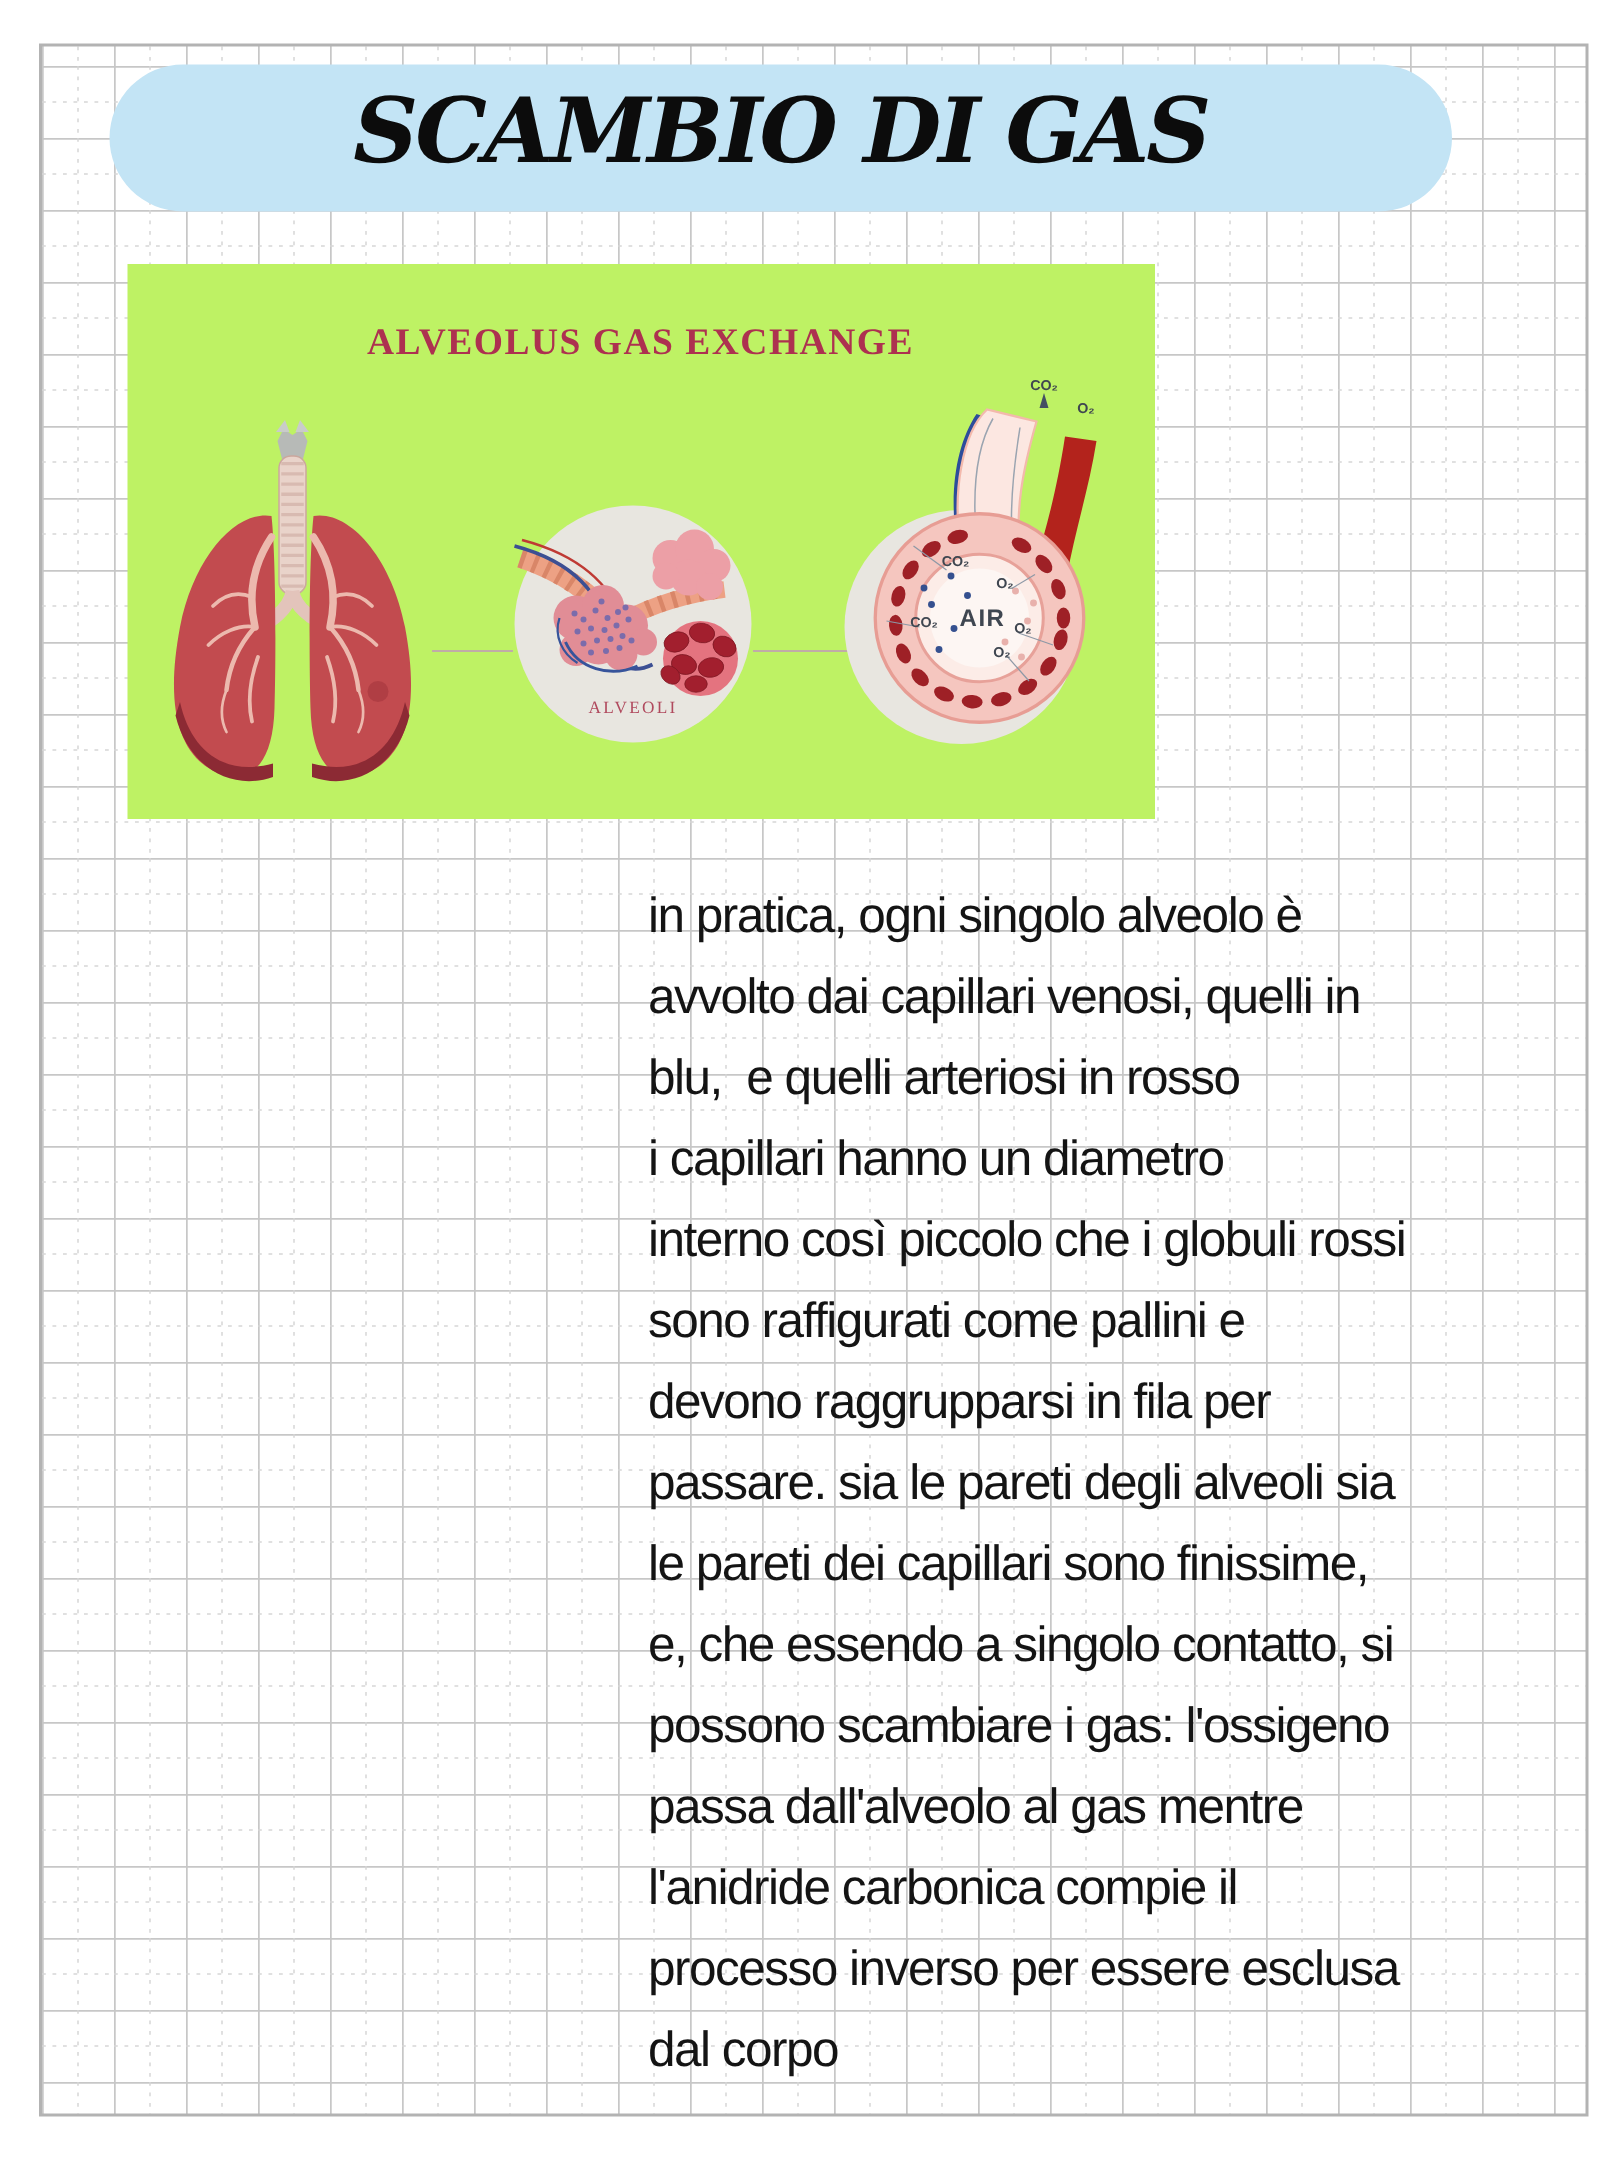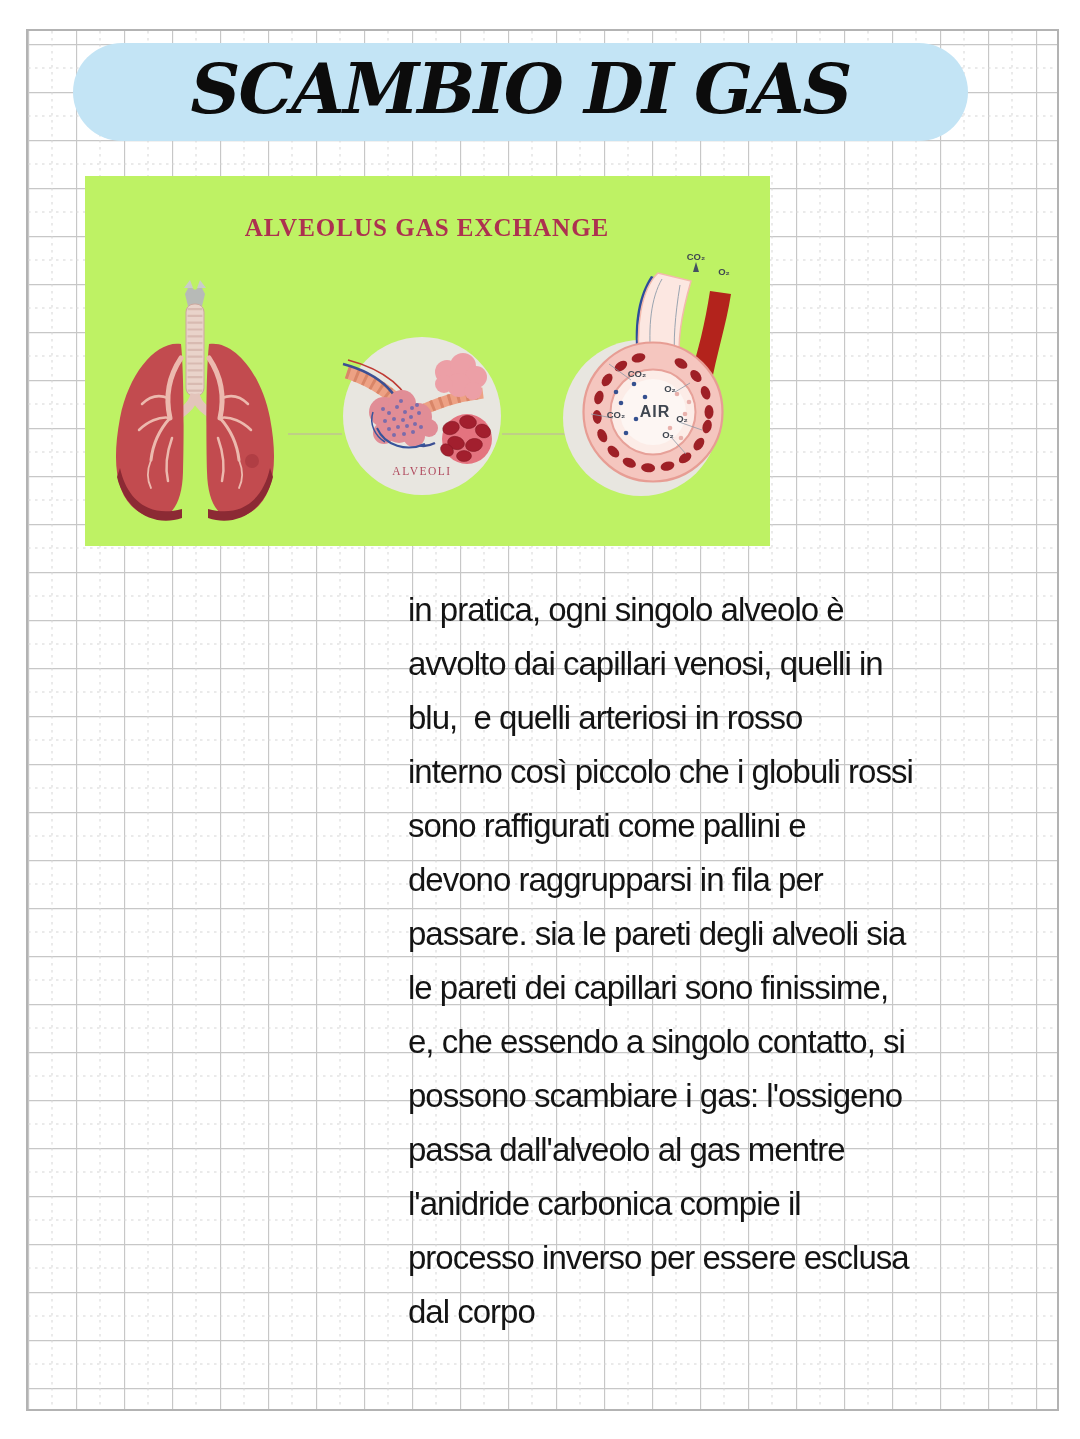--- a/index.html
+++ b/index.html
@@ -16,21 +16,21 @@
     left: 73px; top: 43px;
     width: 895px; height: 98px;
     background: #c3e4f5;
     border-radius: 49px;
     display: flex; align-items: center; justify-content: center;
   }
   .page-title {
     font-family: "DejaVu Serif", serif;
     font-style: italic;
     font-weight: bold;
-    font-size: 69px;
+    font-size: 60px;
     letter-spacing: -2px;
     color: #0c0c0c;
     white-space: nowrap;
     transform: translateY(-4px);
   }
   .figure-panel {
     position: absolute;
     left: 85px; top: 176px;
     width: 685px; height: 370px;
     background: #bef264;
@@ -41,20 +41,21 @@
     left: 408px; top: 583px;
     width: 640px;
     color: #141414;
   }
   .text-line {
     font-family: "Liberation Sans", sans-serif;
     font-size: 33px;
     letter-spacing: -1px;
     line-height: 54px;
     white-space: pre;
+    margin-left: 24px;
   }
   .fig-serif { font-family: "Liberation Serif", serif; }
   .fig-sans  { font-family: "Liberation Sans", sans-serif; }
 </style>
 </head>
 <body>
 
 <svg class="grid-svg" width="1080" height="1439">
   <defs>
     <pattern id="gridpat" width="48" height="48" x="28" y="44" patternUnits="userSpaceOnUse">
@@ -259,20 +260,21 @@
       <text x="611" y="84" text-anchor="middle" class="fig-sans" font-size="9.5" font-weight="bold" fill="#3f4650">CO₂</text>
       <text x="639" y="99" text-anchor="middle" class="fig-sans" font-size="9.5" font-weight="bold" fill="#3f4650">O₂</text>
     </g>
   </svg>
 </div>
 
 <div class="body-text">
   <div class="text-line">in pratica, ogni singolo alveolo è</div>
   <div class="text-line">avvolto dai capillari venosi, quelli in</div>
   <div class="text-line">blu,  e quelli arteriosi in rosso</div>
+  <div class="text-line">i capillari hanno un diametro</div>
   <div class="text-line">interno così piccolo che i globuli rossi</div>
   <div class="text-line">sono raffigurati come pallini e</div>
   <div class="text-line">devono raggrupparsi in fila per</div>
   <div class="text-line">passare. sia le pareti degli alveoli sia</div>
   <div class="text-line">le pareti dei capillari sono finissime,</div>
   <div class="text-line">e, che essendo a singolo contatto, si</div>
   <div class="text-line">possono scambiare i gas: l'ossigeno</div>
   <div class="text-line">passa dall'alveolo al gas mentre</div>
   <div class="text-line">l'anidride carbonica compie il</div>
   <div class="text-line">processo inverso per essere esclusa</div>

